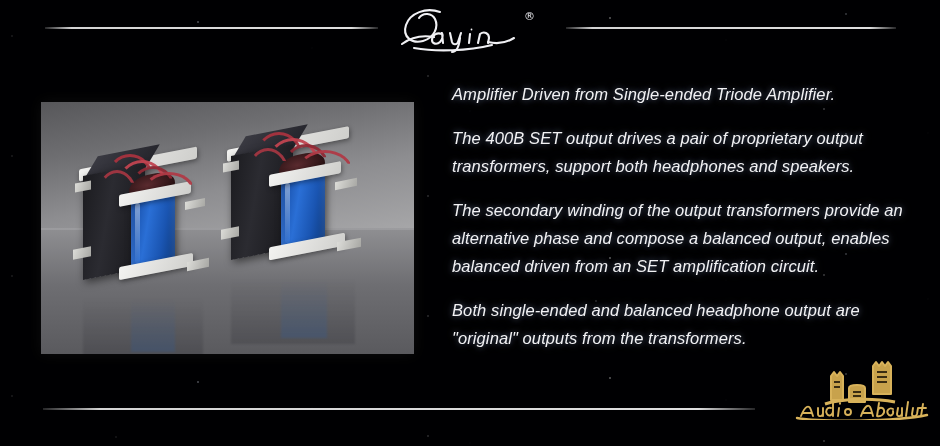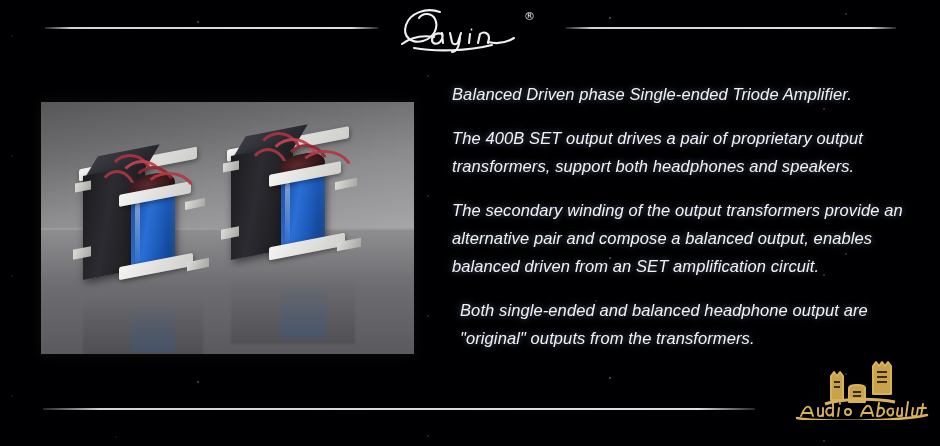--- a/index.html
+++ b/index.html
@@ -163,21 +163,21 @@
     color:#f2f2f4;
     font-family:"Liberation Sans", sans-serif;
     font-style:italic;
     font-weight:300;
     font-size:16.5px;
     line-height:28px;
     letter-spacing:.1px;
     text-shadow:0 0 6px rgba(190,210,255,.45), 0 0 14px rgba(140,170,230,.22);
   }
   .copy p{ margin:0 0 16px 0; }
-  .copy p:last-child{ margin-bottom:0;margin-left:8px; }
+  .copy p:last-child{ margin-bottom:0; }
 
   
   .partner{
     position:absolute; left:795px; top:358px; width:135px; height:62px;
   }
   .partner svg{ display:block; }
 </style>
 </head>
 <body>
 
@@ -261,23 +261,23 @@
                 background:linear-gradient(180deg,#2a2a30 0%, rgba(90,90,96,0) 95%);"></div>
     <div class="reflection" style="left:90px; top:192px; width:44px; height:58px;
                 background:linear-gradient(180deg,#2a5fa8 0%, rgba(120,140,180,0) 92%);"></div>
     <div class="reflection" style="left:190px; top:172px; width:124px; height:70px;
                 background:linear-gradient(180deg,#2a2a30 0%, rgba(90,90,96,0) 95%);"></div>
     <div class="reflection" style="left:240px; top:172px; width:46px; height:64px;
                 background:linear-gradient(180deg,#2a5fa8 0%, rgba(120,140,180,0) 92%);"></div>
   </div>
 
   <div class="copy">
-    <p>Balanced Driven phase Single-ended Triode Amplifier.</p>
+    <p>Amplifier Driven from Single-ended Triode Amplifier.</p>
     <p>The 400B SET output drives a pair of proprietary output transformers, support both headphones and speakers.</p>
-    <p>The secondary winding of the output transformers provide an alternative pair and compose a balanced output, enables balanced driven from an SET amplification circuit.</p>
+    <p>The secondary winding of the output transformers provide an alternative phase and compose a balanced output, enables balanced driven from an SET amplification circuit.</p>
     <p>Both single-ended and balanced headphone output are "original" outputs from the transformers.</p>
   </div>
 
   <div class="rule rule-bottom"></div>
 
   <div class="partner">
     <svg width="135" height="62" viewBox="0 0 135 62">
       <g fill="none" stroke="#d8b25a" stroke-width="2" stroke-linejoin="round">
 
         <path d="M78 36 L78 8 L81 4 L84 8 L87 4 L90 8 L93 4 L96 8 L96 36 Z" fill="#c8a24c"></path>

